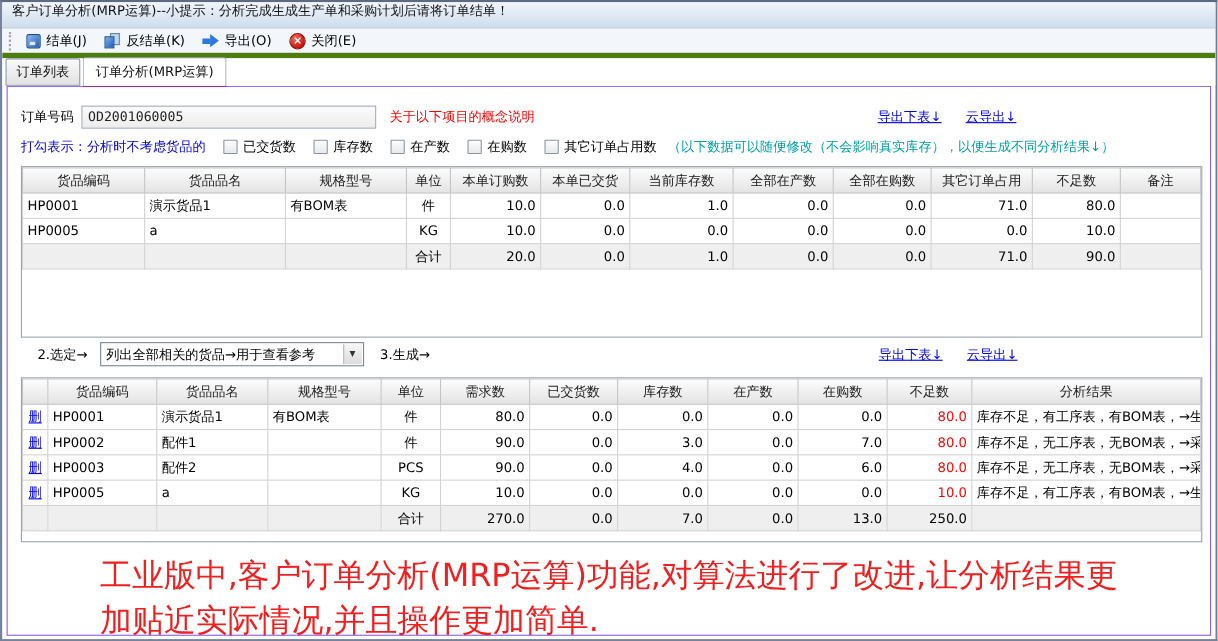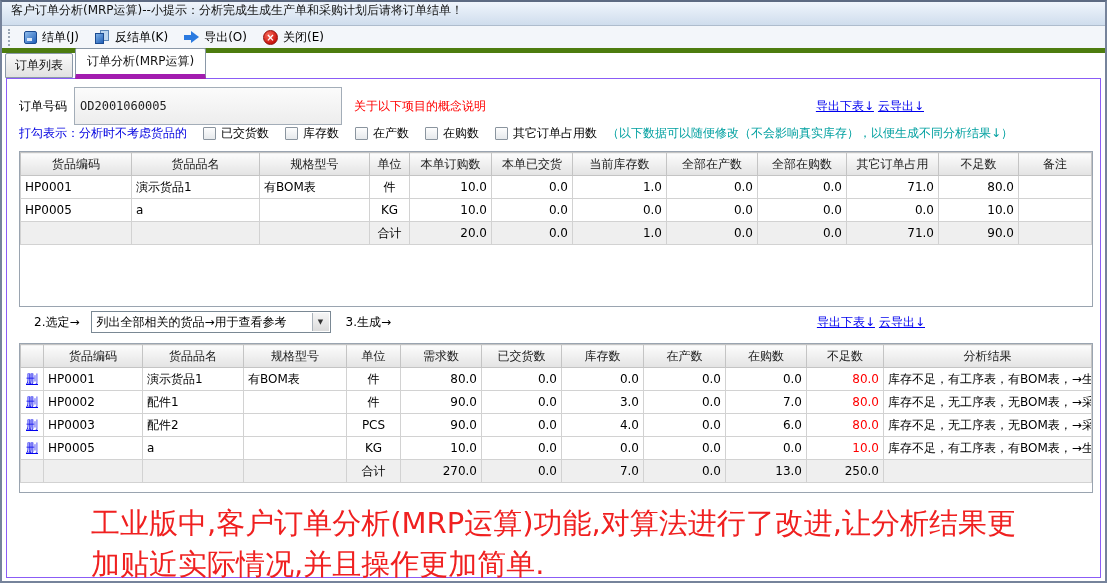--- a/index.html
+++ b/index.html
@@ -18,29 +18,29 @@
   .icon-reverseclose { width:15px; height:14px; position:relative; }
   .icon-reverseclose .pg-back { position:absolute; left:5px; top:0; width:9px; height:11px; background:#bcd6f0; border:1px solid #5b86b8; }
   .icon-reverseclose .pg-front { position:absolute; left:0; top:3px; width:9px; height:11px; background:linear-gradient(135deg,#7fb1e6,#1f5fb8); border:1px solid #1a4a90; }
   .icon-export { position:relative; width:15px; height:13px; }
   .icon-export::before { content:''; position:absolute; left:0; top:4px; width:7px; height:5px; background:#2a7ae0; }
   .icon-export::after { content:''; position:absolute; left:7px; top:0; width:0; height:0; border-top:6.5px solid transparent; border-bottom:6.5px solid transparent; border-left:8px solid #2a7ae0; }
   .icon-close { width:15px; height:15px; border-radius:50%; background:radial-gradient(circle at 35% 30%, #f86a5a, #cb1510 70%); border:1px solid #8f0e0a; color:#fff; font-weight:bold; font-size:10px; line-height:13px; text-align:center; }
 
   .tabbar { height:25px; display:flex; align-items:flex-end; padding-left:3px; background:#fff; position:relative; z-index:3; }
   .tab { padding:3px 9px 3px; border:1px solid #8a98a8; background:linear-gradient(#fafafa,#e1e1e1); margin-right:2px; border-radius:2px 2px 0 0; color:#111; cursor:default; }
-  .tab.active { background:#fff; border-bottom:5px solid #a21caf; padding:4px 11px; margin-bottom:-1px; }
+  .tab.active { background:#fff; border-bottom:1px solid #a21caf; padding:4px 11px; margin-bottom:-1px; }
 
   .content { position:absolute; left:4px; right:4px; top:76px; bottom:3px; border:1px solid #8b5cf6; background:#fff; z-index:2; }
 
   .order-row { position:absolute; top:16px; left:12px; right:8px; height:22px; display:flex; align-items:center; }
   .order-row .lbl { margin-right:7px; }
-  .order-input { width:268px; height:38px; border:1px solid #a3adb8; background:linear-gradient(#fbfbfb,#ededed); padding:1px 5px; font-family:"DejaVu Sans Mono","Liberation Mono",monospace; font-size:12px; color:#222; }
+  .order-input { width:268px; height:21px; border:1px solid #a3adb8; background:linear-gradient(#fbfbfb,#ededed); padding:1px 5px; font-family:"DejaVu Sans Mono","Liberation Mono",monospace; font-size:12px; color:#222; }
   .red-note { color:#f00; margin-left:12px; }
-  .links { margin-left:auto; margin-right:168px; display:flex; gap:4px; white-space:nowrap; }
+  .links { margin-left:auto; margin-right:168px; display:flex; gap:22px; white-space:nowrap; }
   a.link { color:#0000ee; text-decoration:underline; cursor:pointer; }
 
   .filter-row { position:absolute; top:46px; left:12px; right:4px; display:flex; align-items:center; white-space:nowrap; }
   .blue { color:#0000e0; }
   .teal { color:#00a0a0; }
   .cb-item { display:flex; align-items:center; gap:5px; margin-left:16px; }
   .checkbox { width:13px; height:13px; border:1px solid #8a949e; background:linear-gradient(#fdfdfd,#e6e9ec); border-radius:1px; }
   .hint { margin-left:10px; }
 
   .gridbox { position:absolute; left:12px; right:7px; border:1px solid #9aa4b0; background:#fff; overflow:hidden; }

